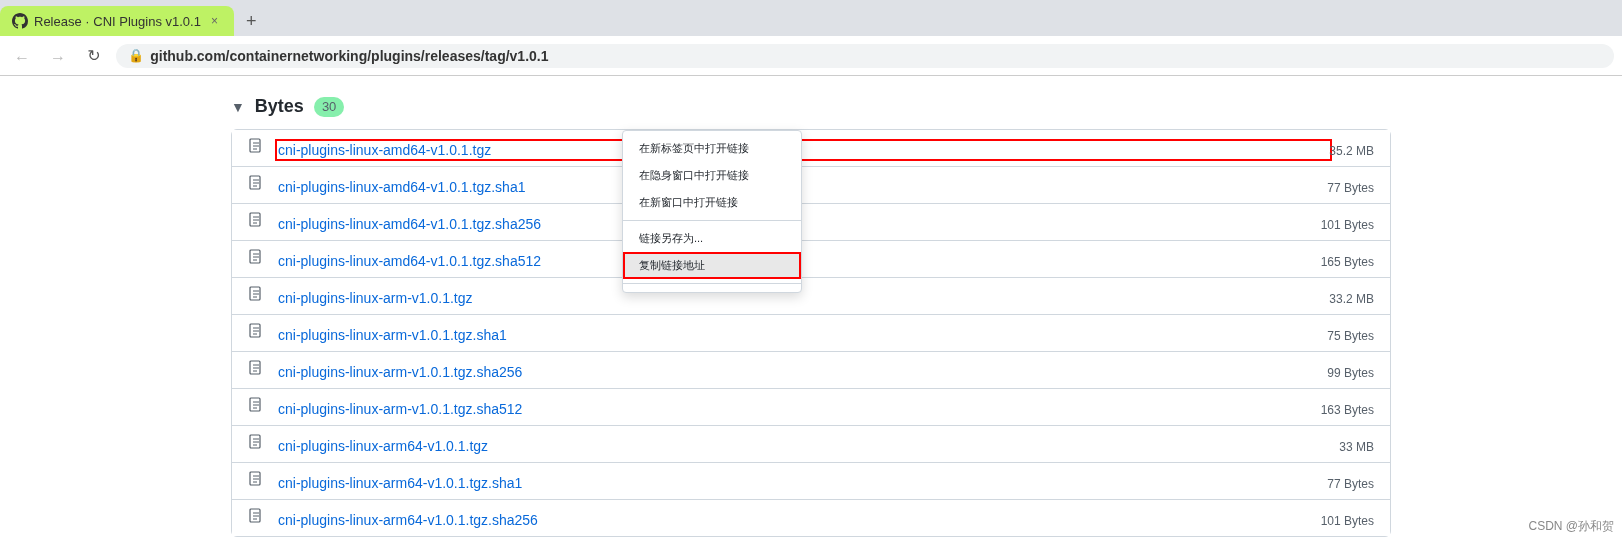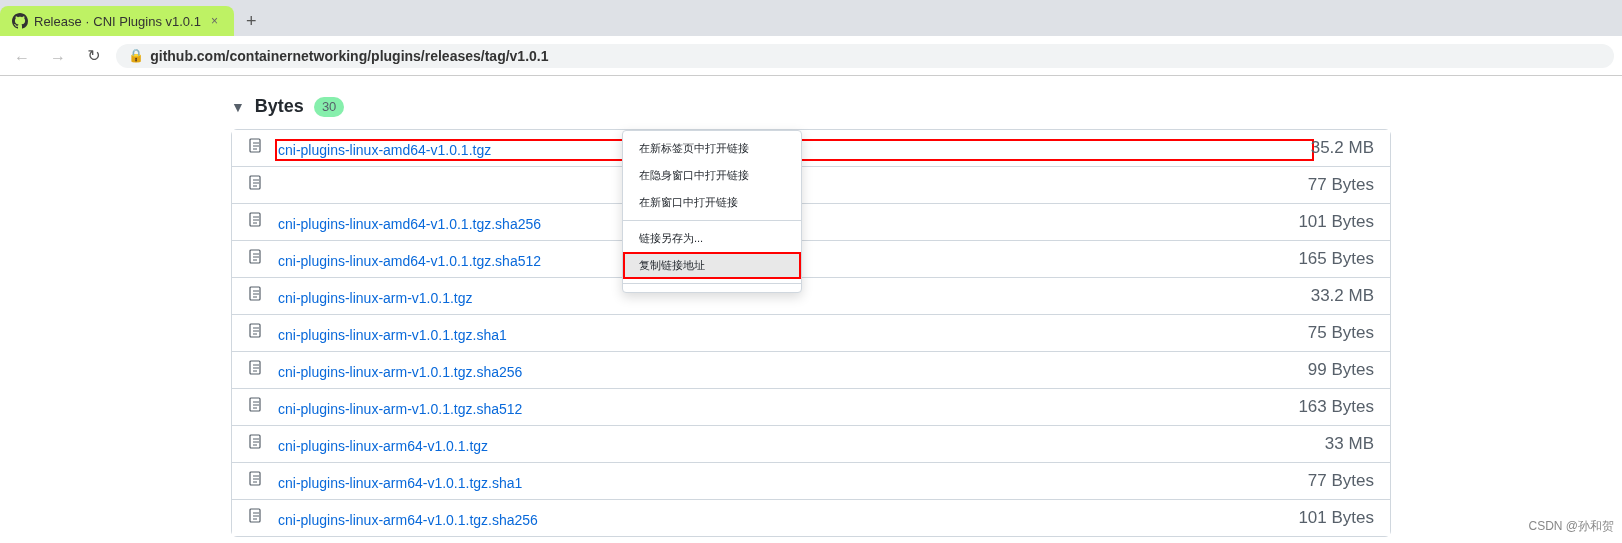--- a/index.html
+++ b/index.html
@@ -30,21 +30,21 @@
     .assets-toggle { color: #57606a; cursor: pointer; font-size: 14px; }
     .assets-count { font-size: 13px; font-weight: 400; color: #57606a; background: #86efac; border-radius: 20px; padding: 0 8px; line-height: 20px; text-align: center; }
 
     .assets-list { border: 1px solid #d0d7de; border-radius: 6px; overflow: visible; }
     .asset-row { display: flex; align-items: flex-end; padding: 8px 16px; border-bottom: 1px solid #d0d7de; background: #fff; position: relative; }
     .asset-row:last-child { border-bottom: none; }
 
     .asset-icon { width: 20px; height: 20px; margin-right: 10px; color: #57606a; flex-shrink: 0; }
     .asset-link { color: #0969da; text-decoration: none; font-size: 14px; flex: 1; }
     .asset-link.selected { outline: 2px solid red; outline-offset: 1px; }
-    .asset-size { color: #57606a; font-size: 17px; margin-left: auto; white-space: nowrap; }
+    .asset-size { color: #57606a; font-size: 12px; margin-left: auto; white-space: nowrap; }
 
     
     .context-menu {
       position: absolute;
       left: 390px;
       top: 0;
       background: #fff;
       border: 1px solid #d0d7de;
       border-radius: 4px;
       box-shadow: 0 4px 12px rgba(0,0,0,0.15);
@@ -130,20 +130,21 @@
           </div>
         </div>
 
         <div class="asset-row">
           <span class="asset-icon">
             <svg width="16" height="16" viewBox="0 0 16 16" fill="#57606a">
                 <rect x="2" y="1" width="10" height="13" rx="1" fill="none" stroke="#57606a" stroke-width="1.2"></rect>
                 <path d="M5 5h6M5 8h6M5 11h4" stroke="#57606a" stroke-width="1"></path>
               </svg>
           </span>
+          <a class="asset-link" href="#">cni-plugins-linux-amd64-v1.0.1.tgz.sha1</a>
           <span class="asset-size">77 Bytes</span>
         </div>
 
         <div class="asset-row">
           <span class="asset-icon">
             <svg width="16" height="16" viewBox="0 0 16 16" fill="#57606a">
                 <rect x="2" y="1" width="10" height="13" rx="1" fill="none" stroke="#57606a" stroke-width="1.2"></rect>
                 <path d="M5 5h6M5 8h6M5 11h4" stroke="#57606a" stroke-width="1"></path>
               </svg>
           </span>

